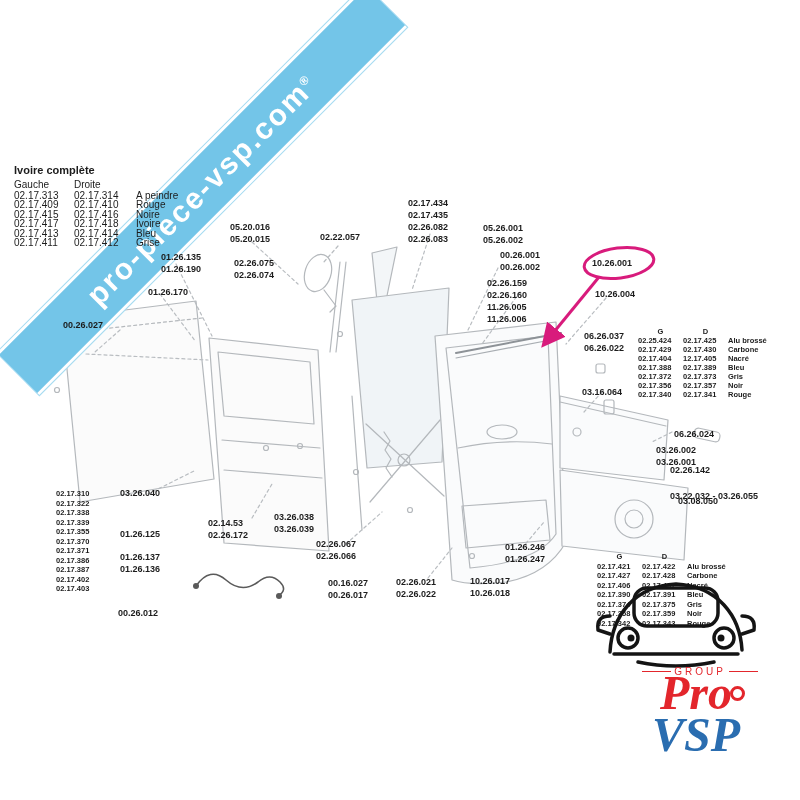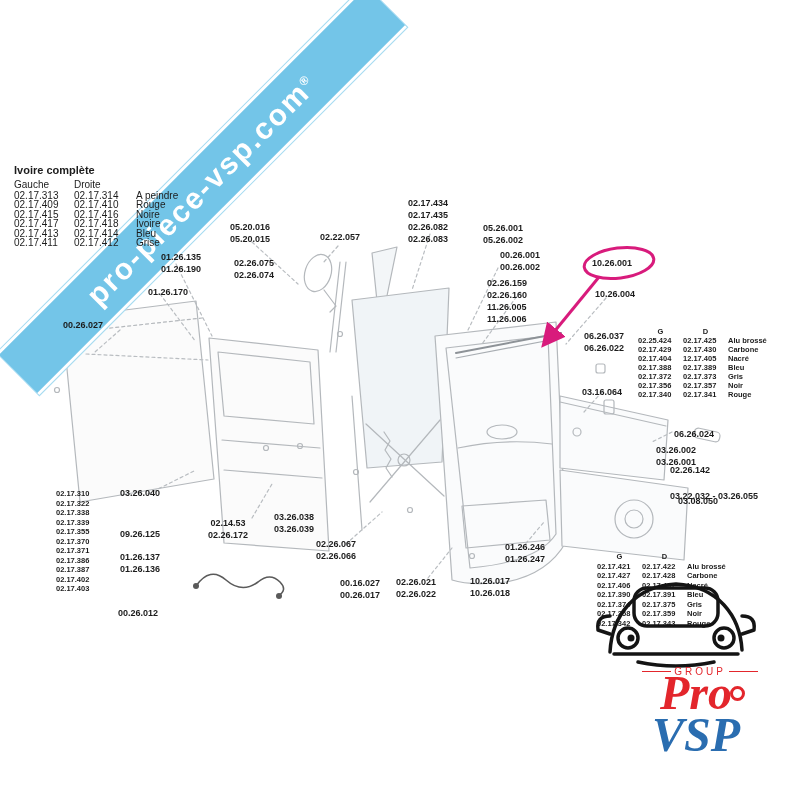--- a/index.html
+++ b/index.html
@@ -14,21 +14,21 @@
           box-shadow:0 0 0 1px #a8dcf2;}
   .ribbon .rtxt{color:#fff;font-weight:bold;font-size:30px;letter-spacing:2px;}
   .ribbon sup{font-size:12px;vertical-align:super;}
 
   
   .copyright{position:absolute;left:170px;top:490px;font-size:21px;letter-spacing:9px;
              color:#a8acb0;opacity:.5;z-index:2;font-weight:bold;}
 
   
   .part-label{position:absolute;font-size:9px;font-weight:bold;line-height:12px;
-              white-space:pre-line;z-index:3;color:#1c1c1c;text-align:center;}
+              white-space:pre-line;z-index:3;color:#1c1c1c;}
 
   
   .porte{position:absolute;left:14px;top:164px;z-index:3;}
   .porte-title{font-size:11px;font-weight:bold;margin-bottom:4px;}
   .porte-head,.porte-row{display:grid;grid-template-columns:48px 50px auto;
                          font-size:10px;font-weight:normal;line-height:9.5px;gap:12px;}
   .porte-head{margin-bottom:1px;}
 
   
   .left-list{position:absolute;left:29px;top:489px;z-index:3;font-size:7.5px;
@@ -242,27 +242,27 @@
   <div class="part-label" style="left:656px;top:444px">03.26.002
 03.26.001</div>
   <div class="part-label" style="left:670px;top:464px">02.26.142</div>
   <div class="part-label" style="left:670px;top:490px">03.22.032 - 03.26.055</div>
   <div class="part-label" style="left:678px;top:495px">03.08.050</div>
   <div class="part-label" style="left:120px;top:487px">03.26.040</div>
   <div class="part-label" style="left:208px;top:517px">02.14.53
 02.26.172</div>
   <div class="part-label" style="left:274px;top:511px">03.26.038
 03.26.039</div>
-  <div class="part-label" style="left:120px;top:528px">09.26.125</div>
+  <div class="part-label" style="left:120px;top:528px">01.26.125</div>
   <div class="part-label" style="left:316px;top:538px">02.26.067
 02.26.066</div>
   <div class="part-label" style="left:120px;top:551px">01.26.137
 01.26.136</div>
   <div class="part-label" style="left:118px;top:607px">00.26.012</div>
-  <div class="part-label" style="left:340px;top:577px">00.16.027
+  <div class="part-label" style="left:328px;top:577px">00.16.027
 00.26.017</div>
   <div class="part-label" style="left:396px;top:576px">02.26.021
 02.26.022</div>
   <div class="part-label" style="left:505px;top:541px">01.26.246
 01.26.247</div>
   <div class="part-label" style="left:470px;top:575px">10.26.017
 10.26.018</div>
 
   <div class="hl-label">10.26.001</div>
   <svg class="hilite" width="800" height="800" viewBox="0 0 800 800">

